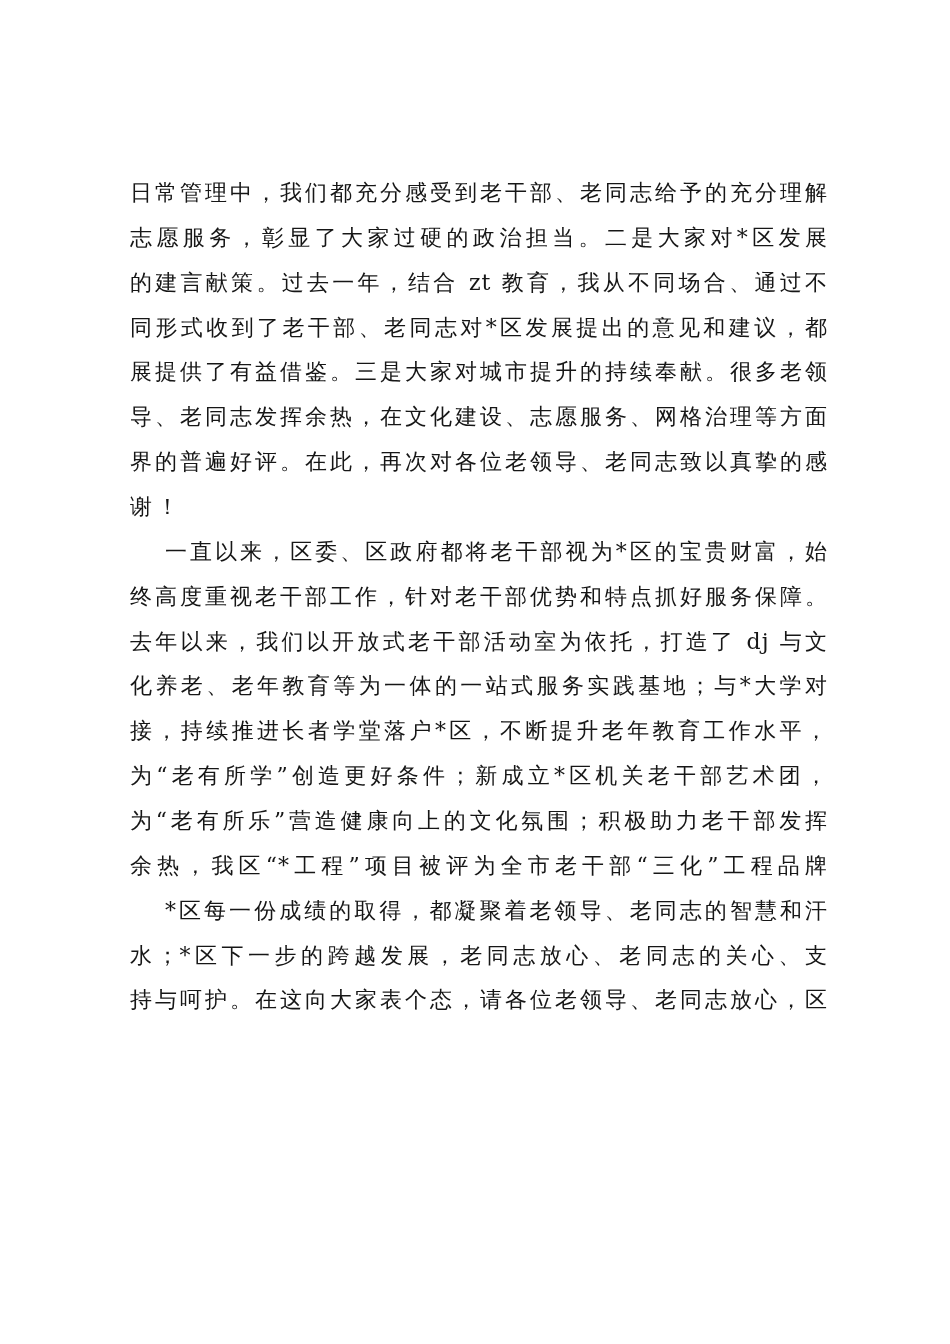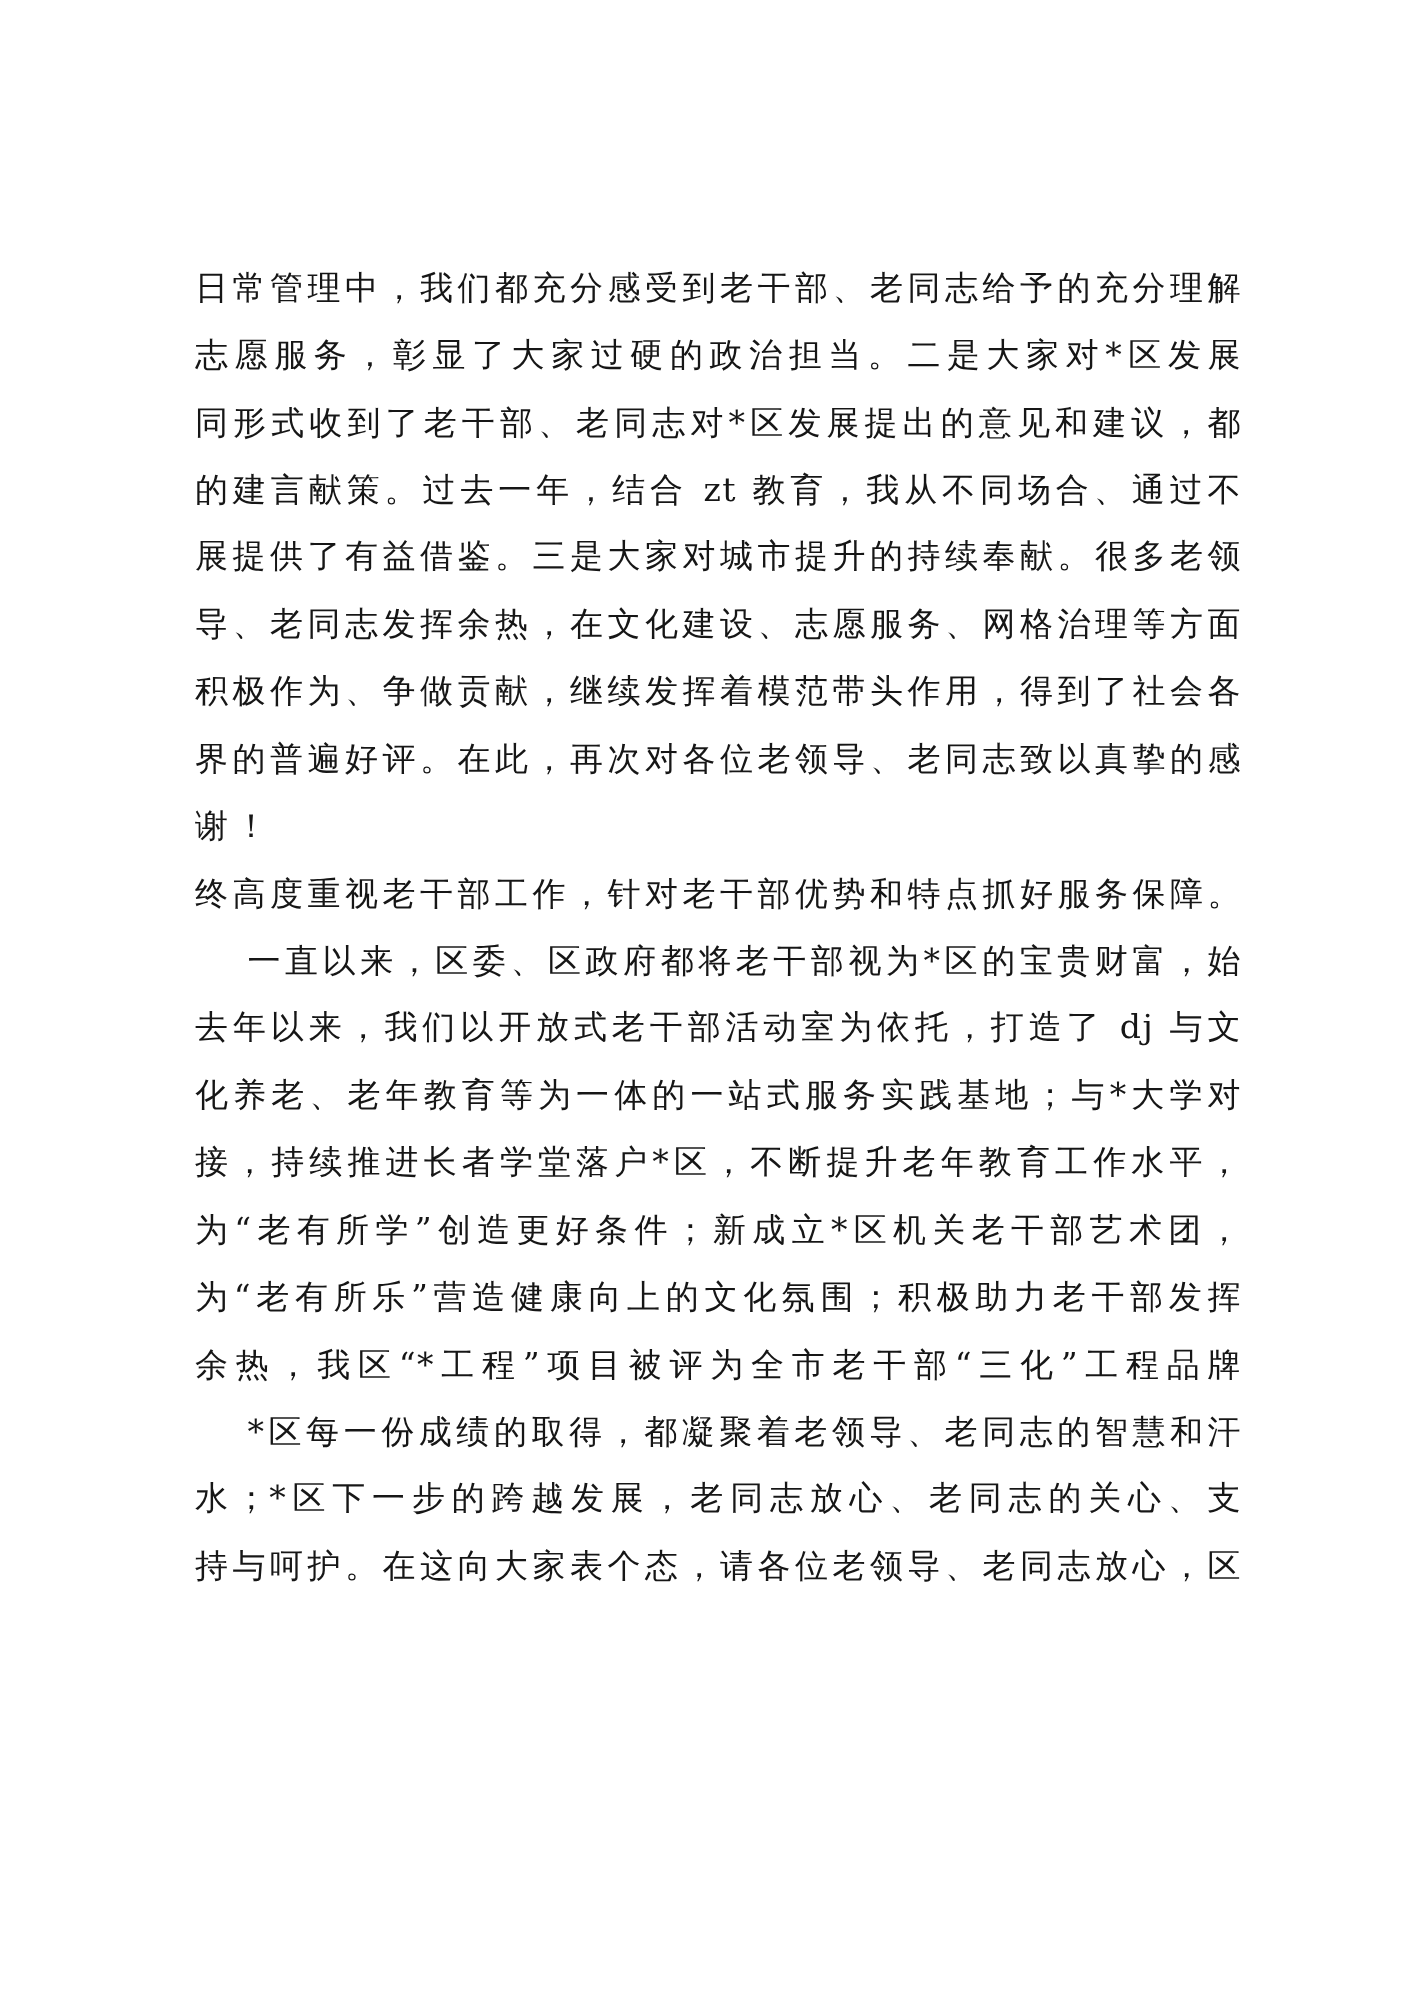--- a/index.html
+++ b/index.html
@@ -56,32 +56,31 @@
   </style>
 </head>
 <body>
 
 <div class="page">
   <div class="body-text">
 
     <div class="paragraph">
       <div class="line justify">日常管理中，我们都充分感受到老干部、老同志给予的充分理解</div>
       <div class="line justify">志愿服务，彰显了大家过硬的政治担当。二是大家对*区发展</div>
+      <div class="line justify">的建言献策。过去一年，结合 zt 教育，我从不同场合、通过不</div>
       <div class="line justify">同形式收到了老干部、老同志对*区发展提出的意见和建议，都</div>
-      <div class="line justify">的建言献策。过去一年，结合 zt 教育，我从不同场合、通过不</div>
       <div class="line justify">展提供了有益借鉴。三是大家对城市提升的持续奉献。很多老领</div>
       <div class="line justify">导、老同志发挥余热，在文化建设、志愿服务、网格治理等方面</div>
-      <div class="line justify">积极作为、争做贡献，继续发挥着模范带头作用，得到了社会各</div>
       <div class="line justify">界的普遍好评。在此，再次对各位老领导、老同志致以真挚的感</div>
       <div class="line last">谢！</div>
     </div>
 
     <div class="paragraph">
+      <div class="line justify indent">一直以来，区委、区政府都将老干部视为*区的宝贵财富，始</div>
       <div class="line justify">终高度重视老干部工作，针对老干部优势和特点抓好服务保障。</div>
-      <div class="line justify indent">一直以来，区委、区政府都将老干部视为*区的宝贵财富，始</div>
       <div class="line justify">去年以来，我们以开放式老干部活动室为依托，打造了 dj 与文</div>
       <div class="line justify">化养老、老年教育等为一体的一站式服务实践基地；与*大学对</div>
       <div class="line justify">接，持续推进长者学堂落户*区，不断提升老年教育工作水平，</div>
       <div class="line justify">为“老有所学”创造更好条件；新成立*区机关老干部艺术团，</div>
       <div class="line justify">为“老有所乐”营造健康向上的文化氛围；积极助力老干部发挥</div>
       <div class="line justify">余热，我区“*工程”项目被评为全市老干部“三化”工程品牌</div>
     </div>
 
     <div class="paragraph">
       <div class="line justify indent">*区每一份成绩的取得，都凝聚着老领导、老同志的智慧和汗</div>

